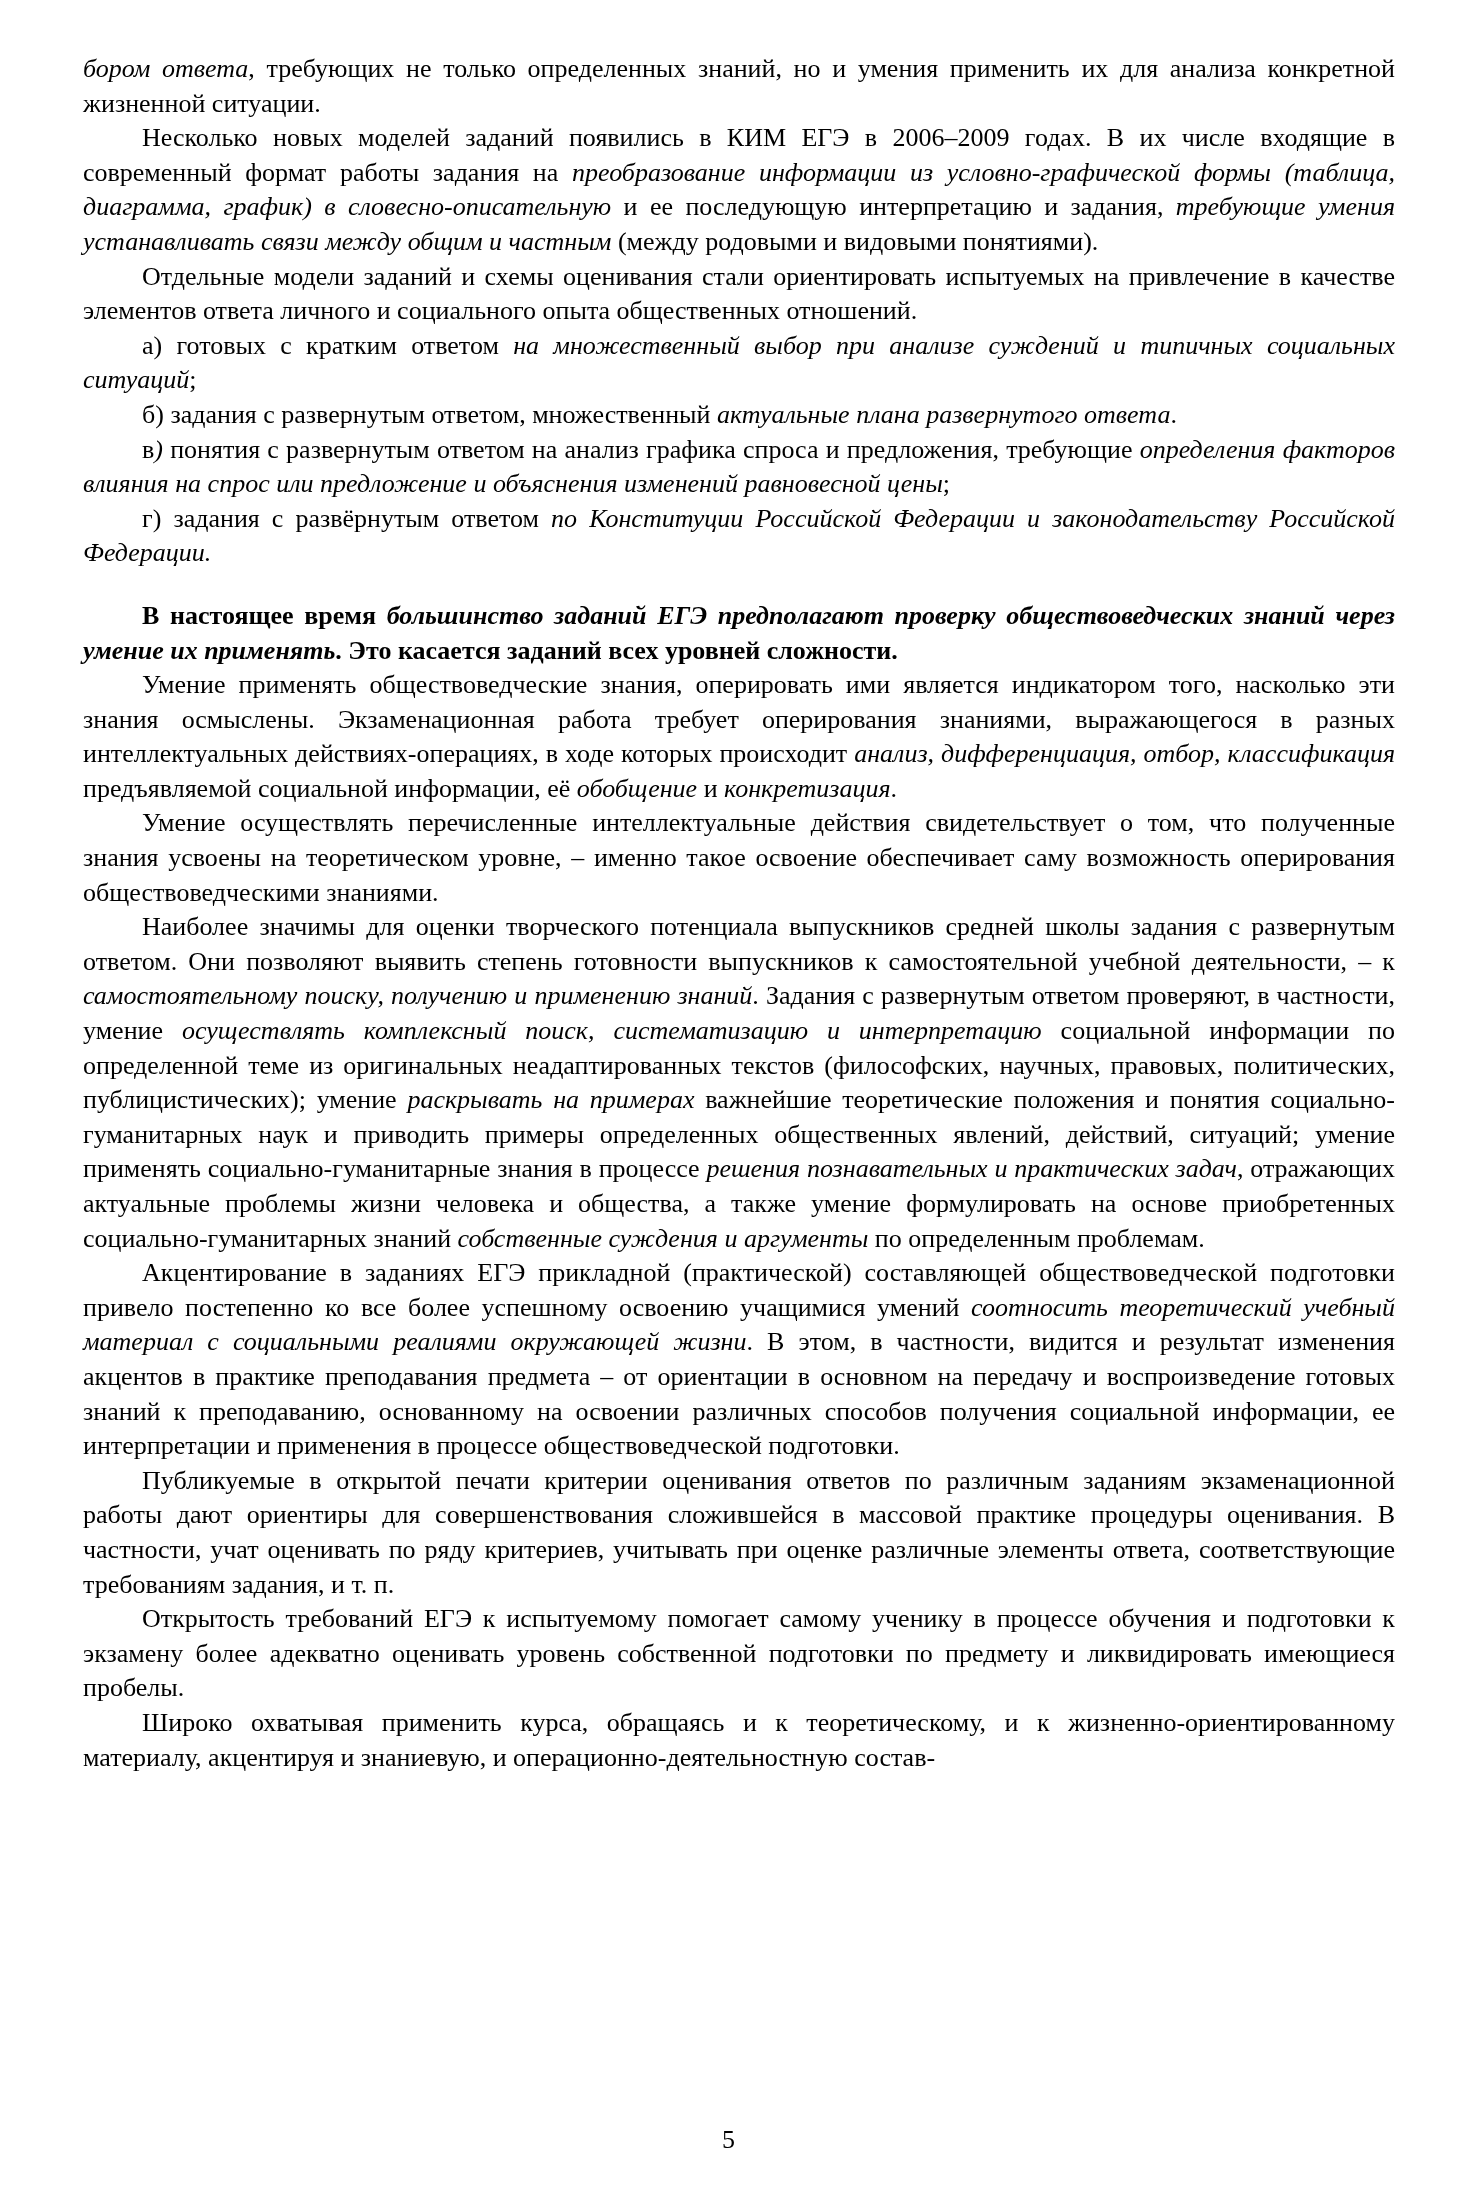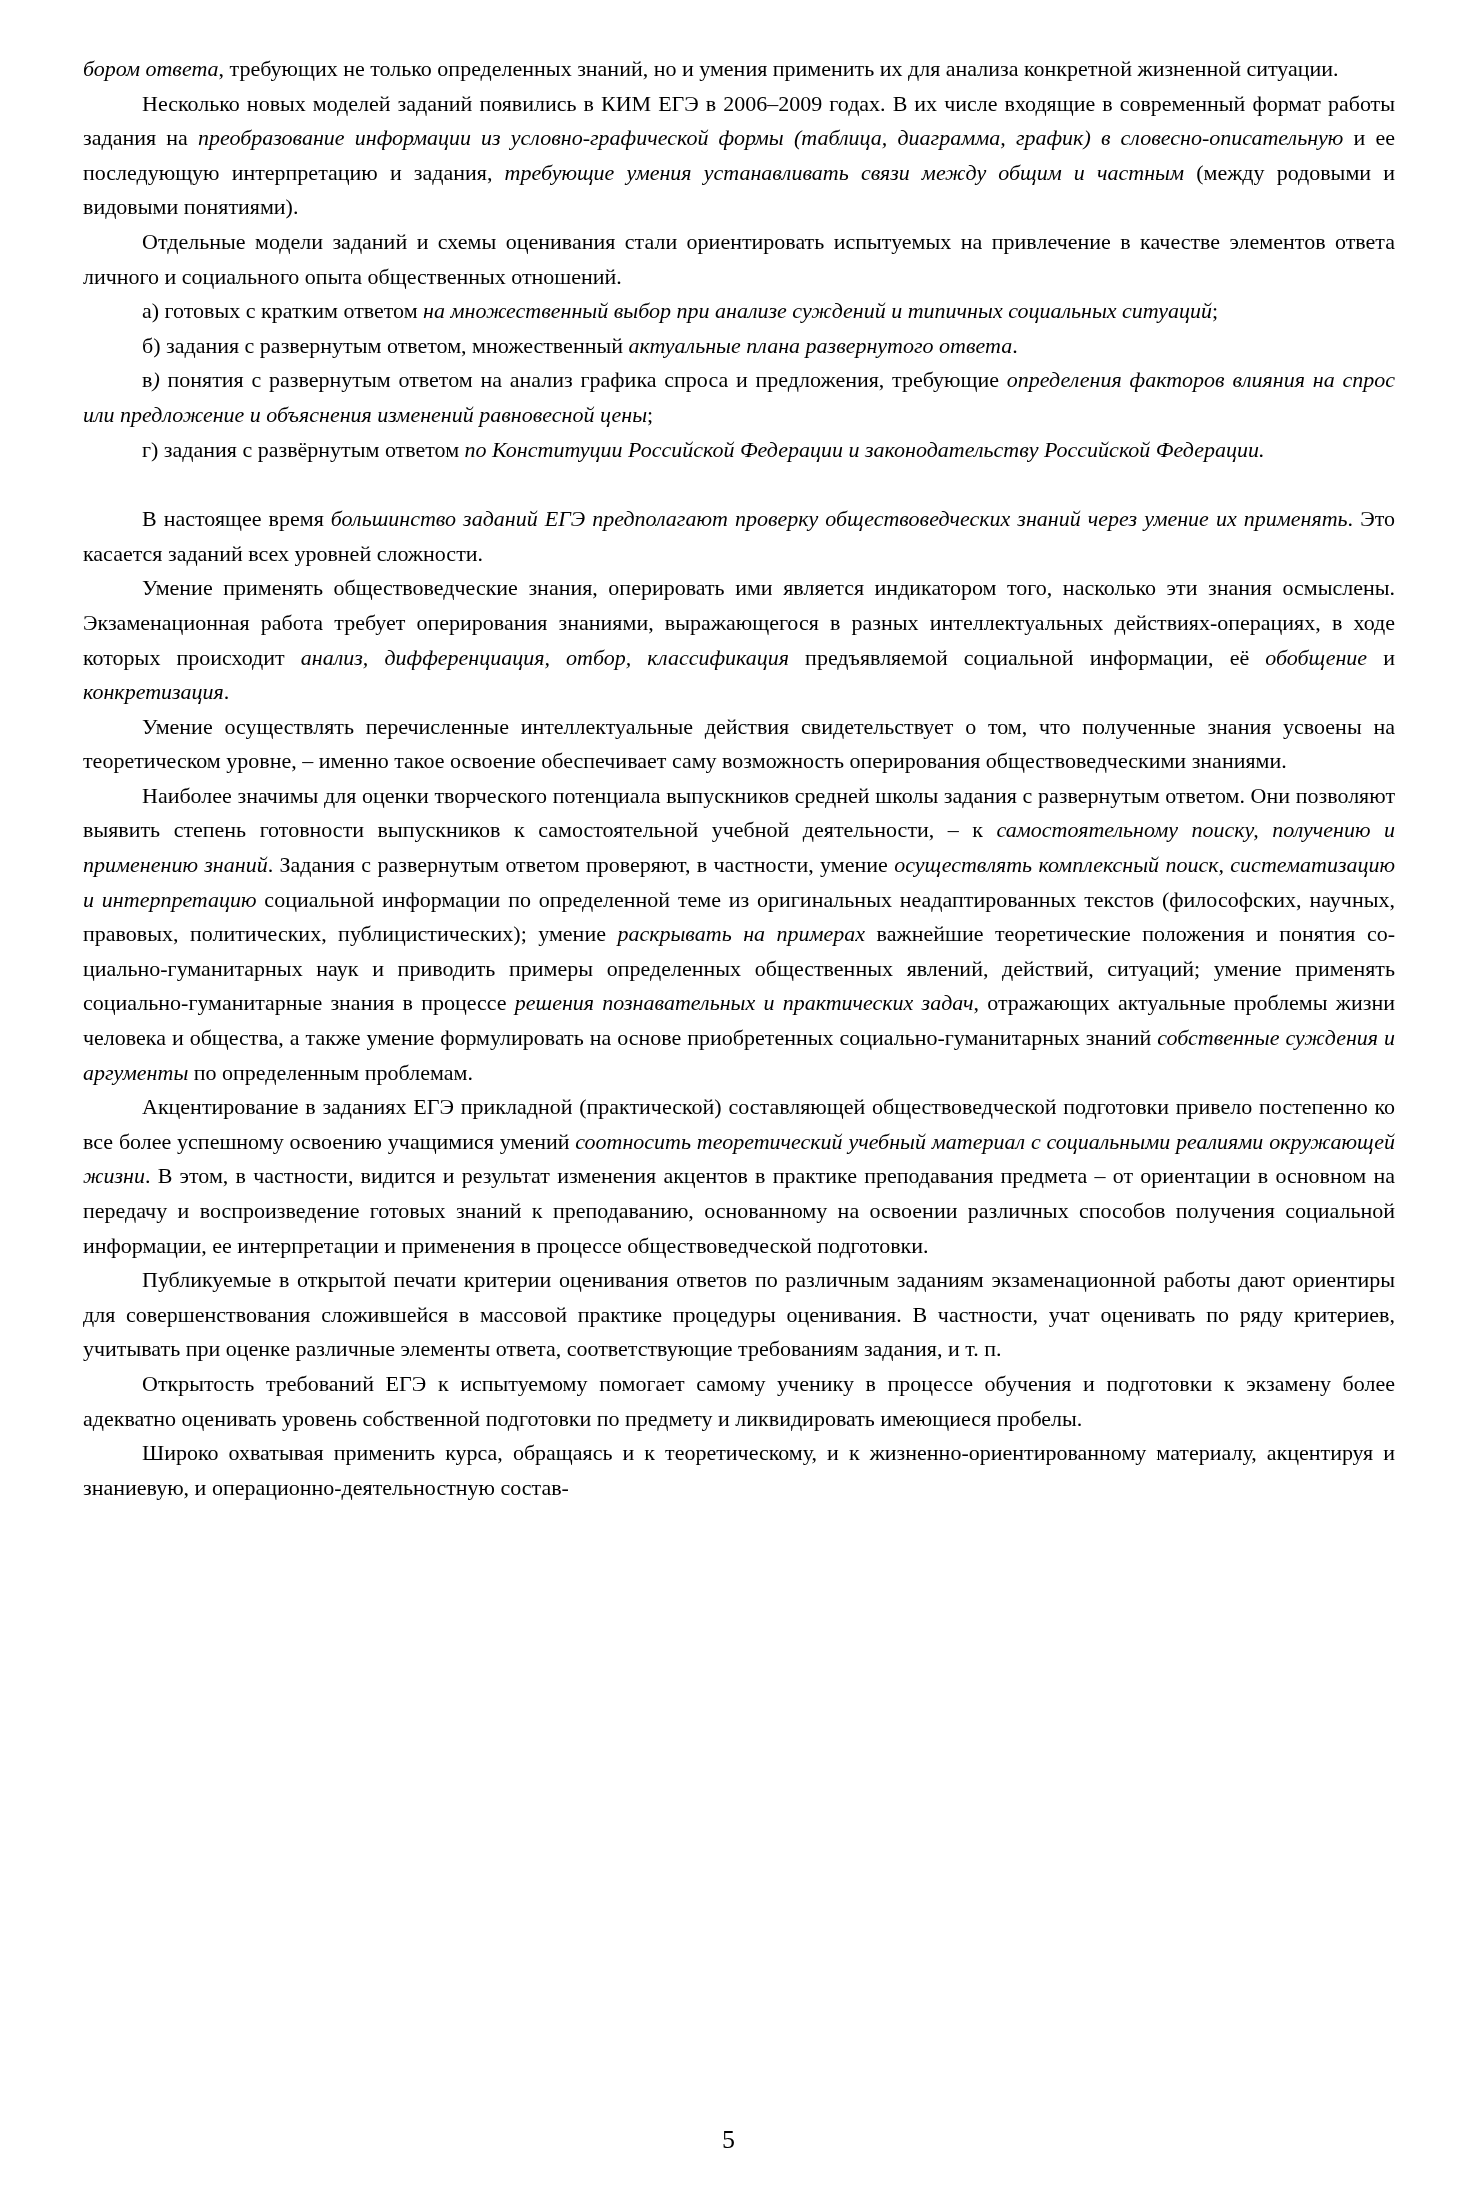--- a/index.html
+++ b/index.html
@@ -3,29 +3,29 @@
 <meta charset="utf-8">
 <style>
   html, body { margin: 0; padding: 0; background: #ffffff; }
   body { width: 1457px; height: 2205px; position: relative; overflow: hidden; }
   .page {
     position: absolute;
     left: 83px;
     top: 52px;
     width: 1312px;
     font-family: "Liberation Serif", "DejaVu Serif", serif;
-    font-size: 22px;
+    font-size: 26px;
     line-height: 34.6px;
     color: #000000;
     text-align: justify;
     hyphens: manual;
   }
   .para { margin: 0; text-indent: 0; }
   .para.indent { text-indent: 59px; }
-  .para.gap-before { margin-top: 35px; }
+  .para.gap-before { margin-top: 28px; font-weight: bold; }
   .seg-italic { font-style: italic; }
   .page-number {
     position: absolute;
     left: 0; width: 1457px;
     top: 2125px;
     text-align: center;
     font-family: "Liberation Serif", "DejaVu Serif", serif;
     font-size: 26px;
     color: #000000;
   }

